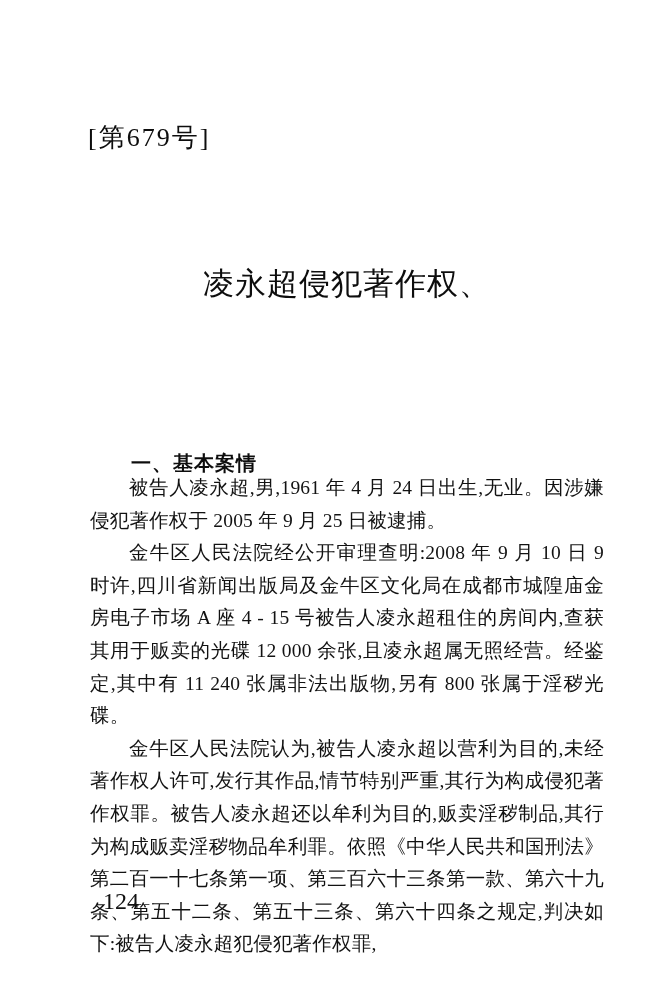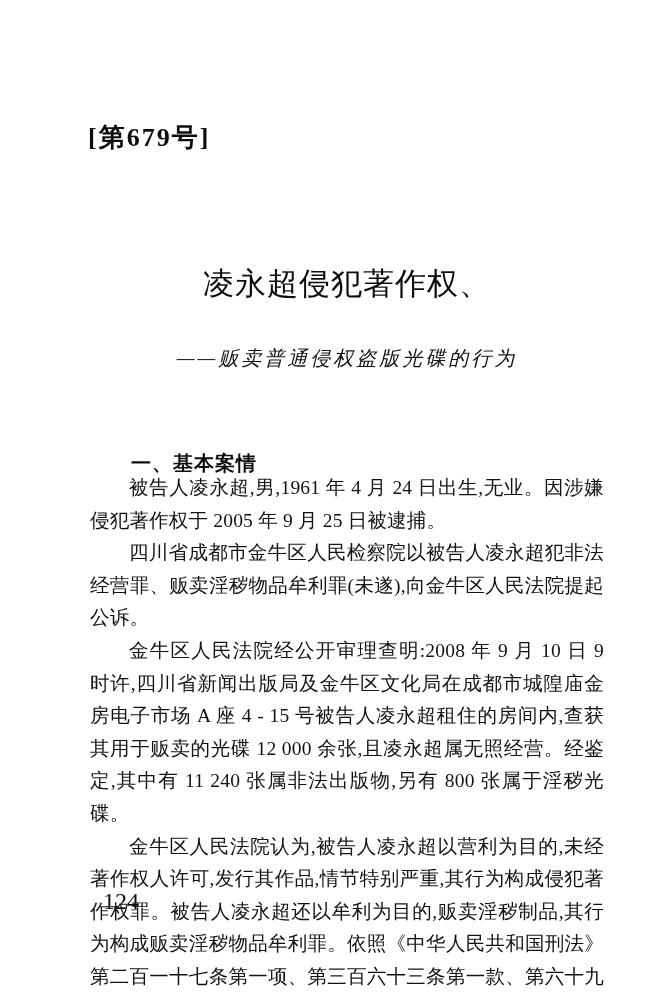--- a/index.html
+++ b/index.html
@@ -14,21 +14,21 @@
     background: #ffffff;
     color: #111111;
     font-family: "Liberation Serif", "DejaVu Serif", serif;
     overflow: hidden;
   }
   .case-number {
     position: absolute;
     left: 88px;
     top: 120px;
     font-size: 26px;
-    font-weight: bold;
+    font-weight: normal;
     letter-spacing: 2px;
     color: #0d0d0d;
   }
   .title-block {
     position: absolute;
     left: 90px;
     top: 263px;
     width: 514px;
     text-align: center;
   }
@@ -92,27 +92,25 @@
 
 <div class="page">
 
   <div class="case-number">[第679号]</div>
 
   <div class="title-block">
     <div class="title-line">凌永超侵犯著作权、</div>
   </div>
 
   <div class="subtitle-block">
-    <div class="subtitle-line">——贩卖普通侵权盗版光碟的行为</div>
   </div>
 
   <div class="section-heading">一、基本案情</div>
 
   <div class="body-block">
     <p class="body-par">被告人凌永超,男,1961 年 4 月 24 日出生,无业。因涉嫌侵犯著作权于 2005 年 9 月 25 日被逮捕。</p>
-    <p class="body-par">四川省成都市金牛区人民检察院以被告人凌永超犯非法经营罪、贩卖淫秽物品牟利罪(未遂),向金牛区人民法院提起公诉。</p>
     <p class="body-par">金牛区人民法院经公开审理查明:2008 年 9 月 10 日 9 时许,四川省新闻出版局及金牛区文化局在成都市城隍庙金房电子市场 A 座 4 - 15 号被告人凌永超租住的房间内,查获其用于贩卖的光碟 12 000 余张,且凌永超属无照经营。经鉴定,其中有 11 240 张属非法出版物,另有 800 张属于淫秽光碟。</p>
     <p class="body-par">金牛区人民法院认为,被告人凌永超以营利为目的,未经著作权人许可,发行其作品,情节特别严重,其行为构成侵犯著作权罪。被告人凌永超还以牟利为目的,贩卖淫秽制品,其行为构成贩卖淫秽物品牟利罪。依照《中华人民共和国刑法》第二百一十七条第一项、第三百六十三条第一款、第六十九条、第五十二条、第五十三条、第六十四条之规定,判决如下:被告人凌永超犯侵犯著作权罪,</p>
   </div>
 
   <div class="page-number">124</div>
 
 </div>
 
 </body></html>

